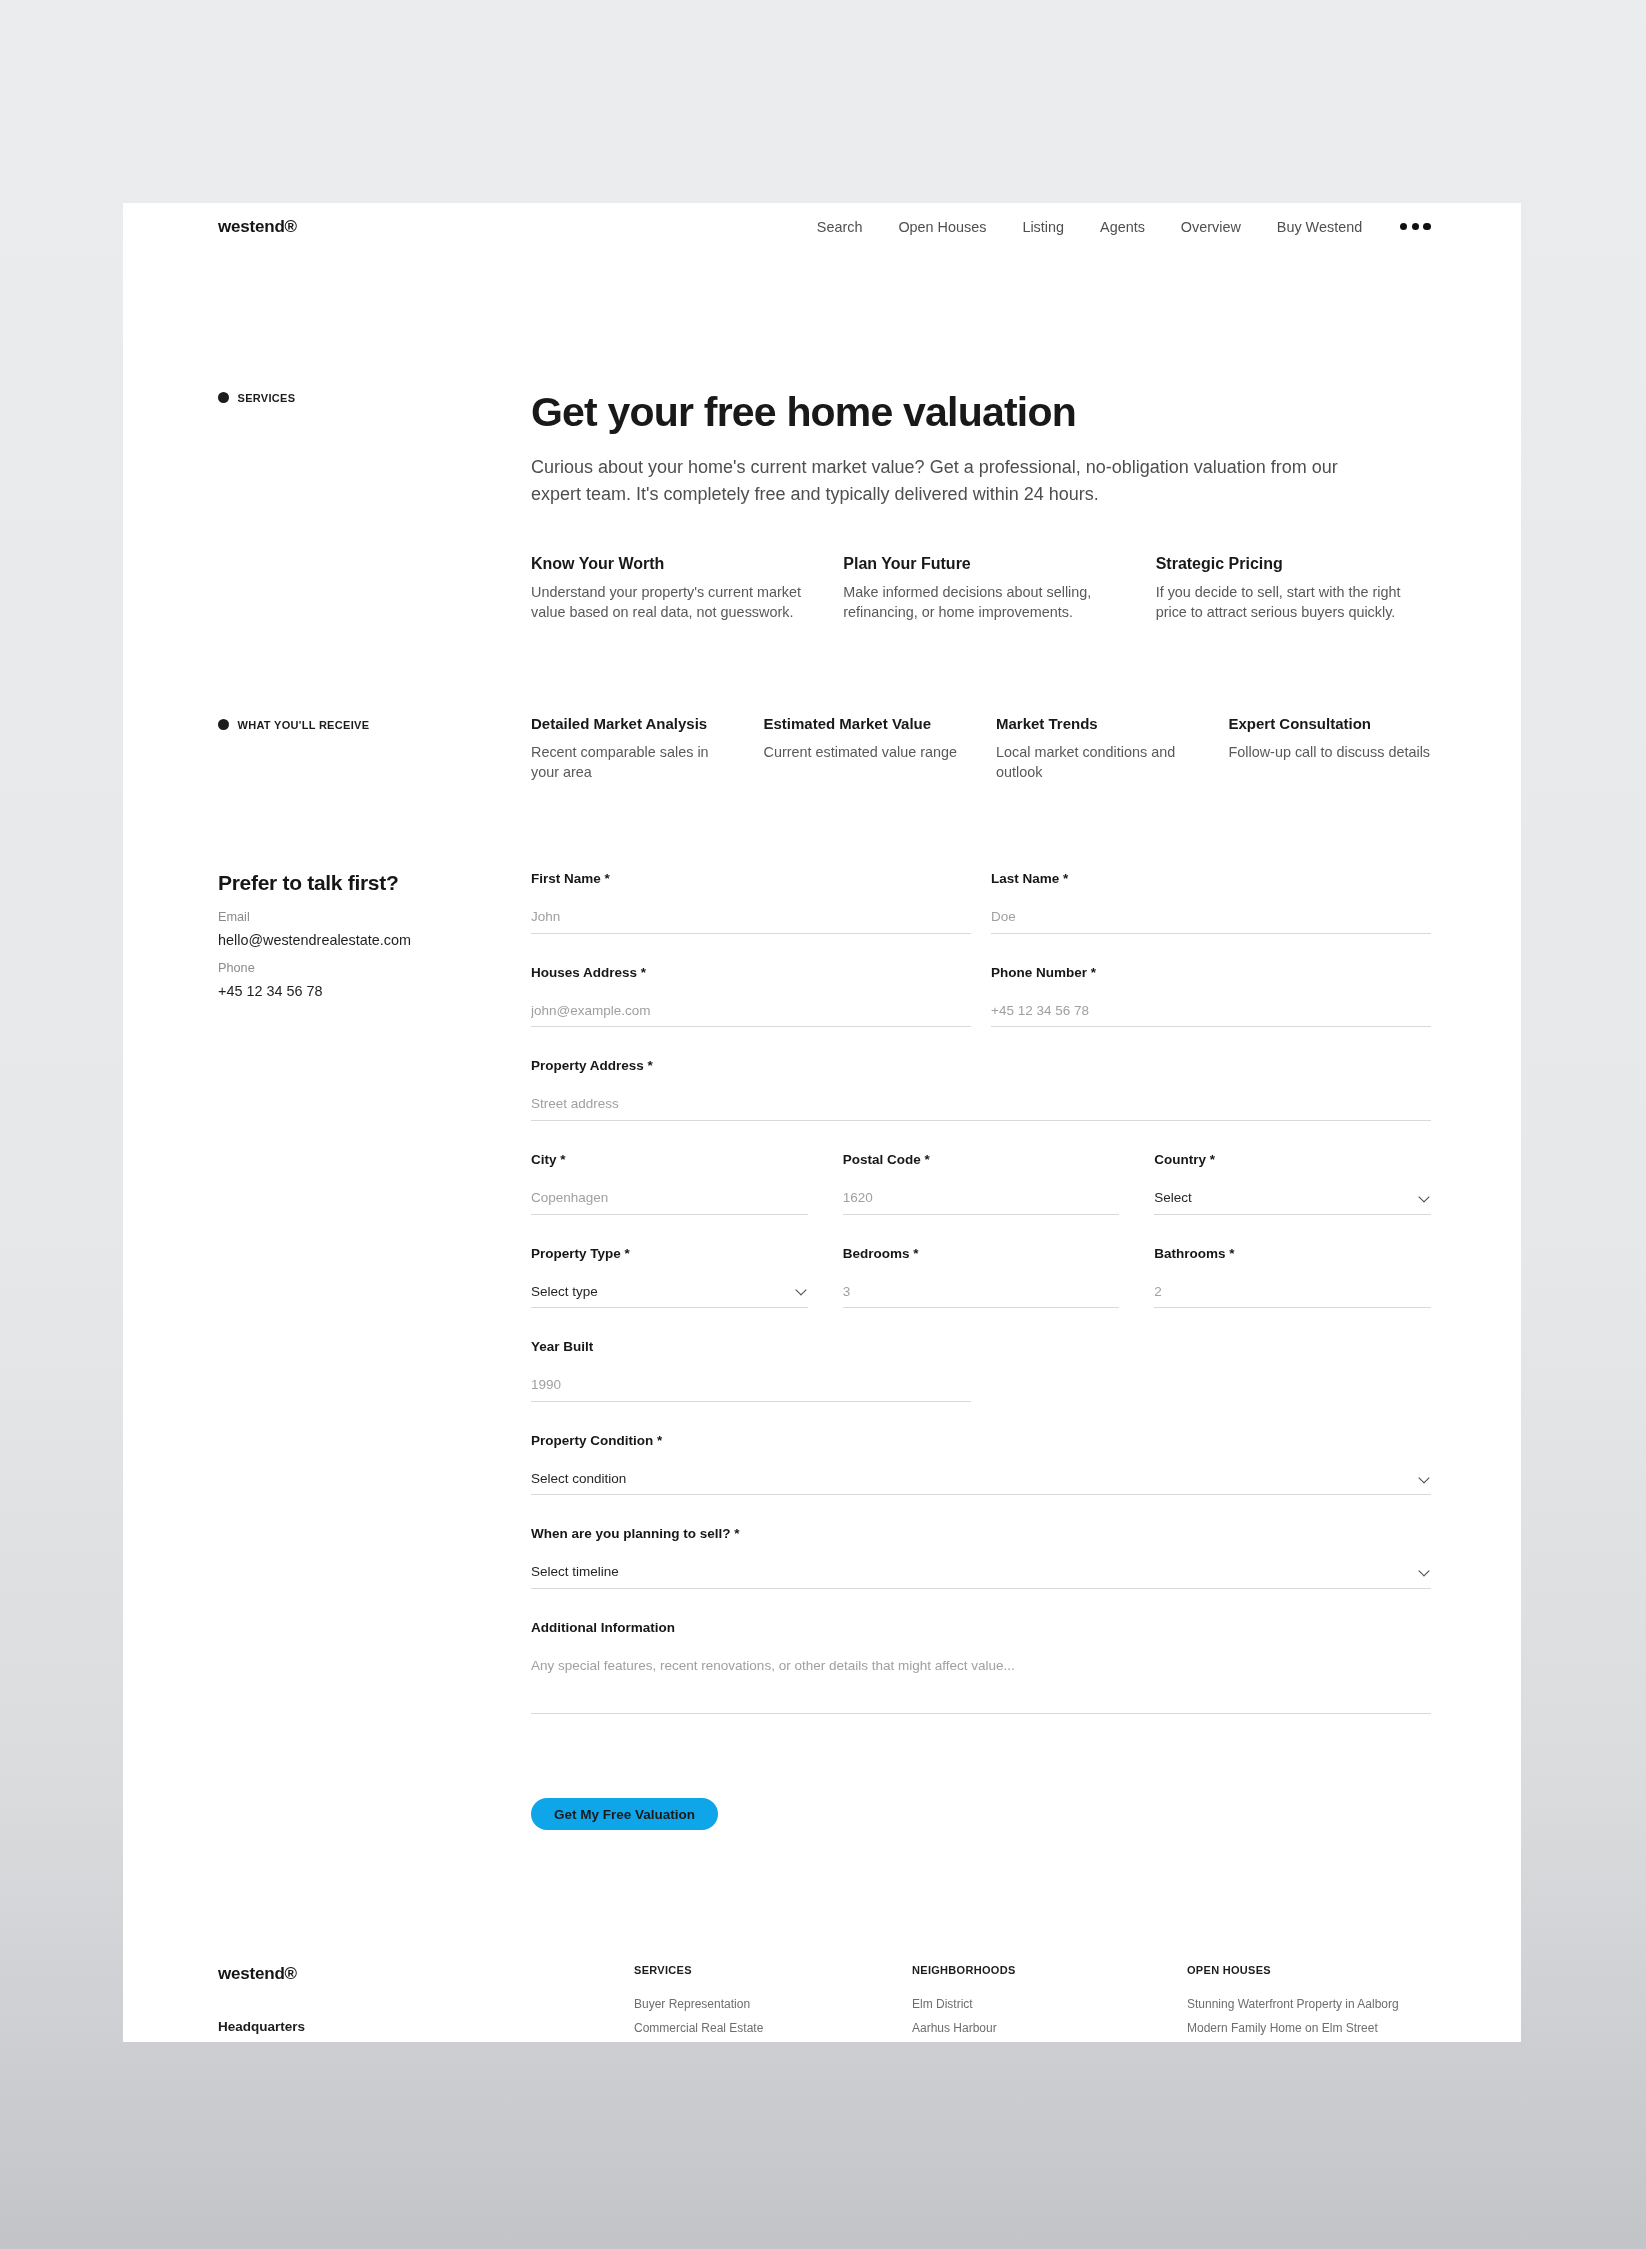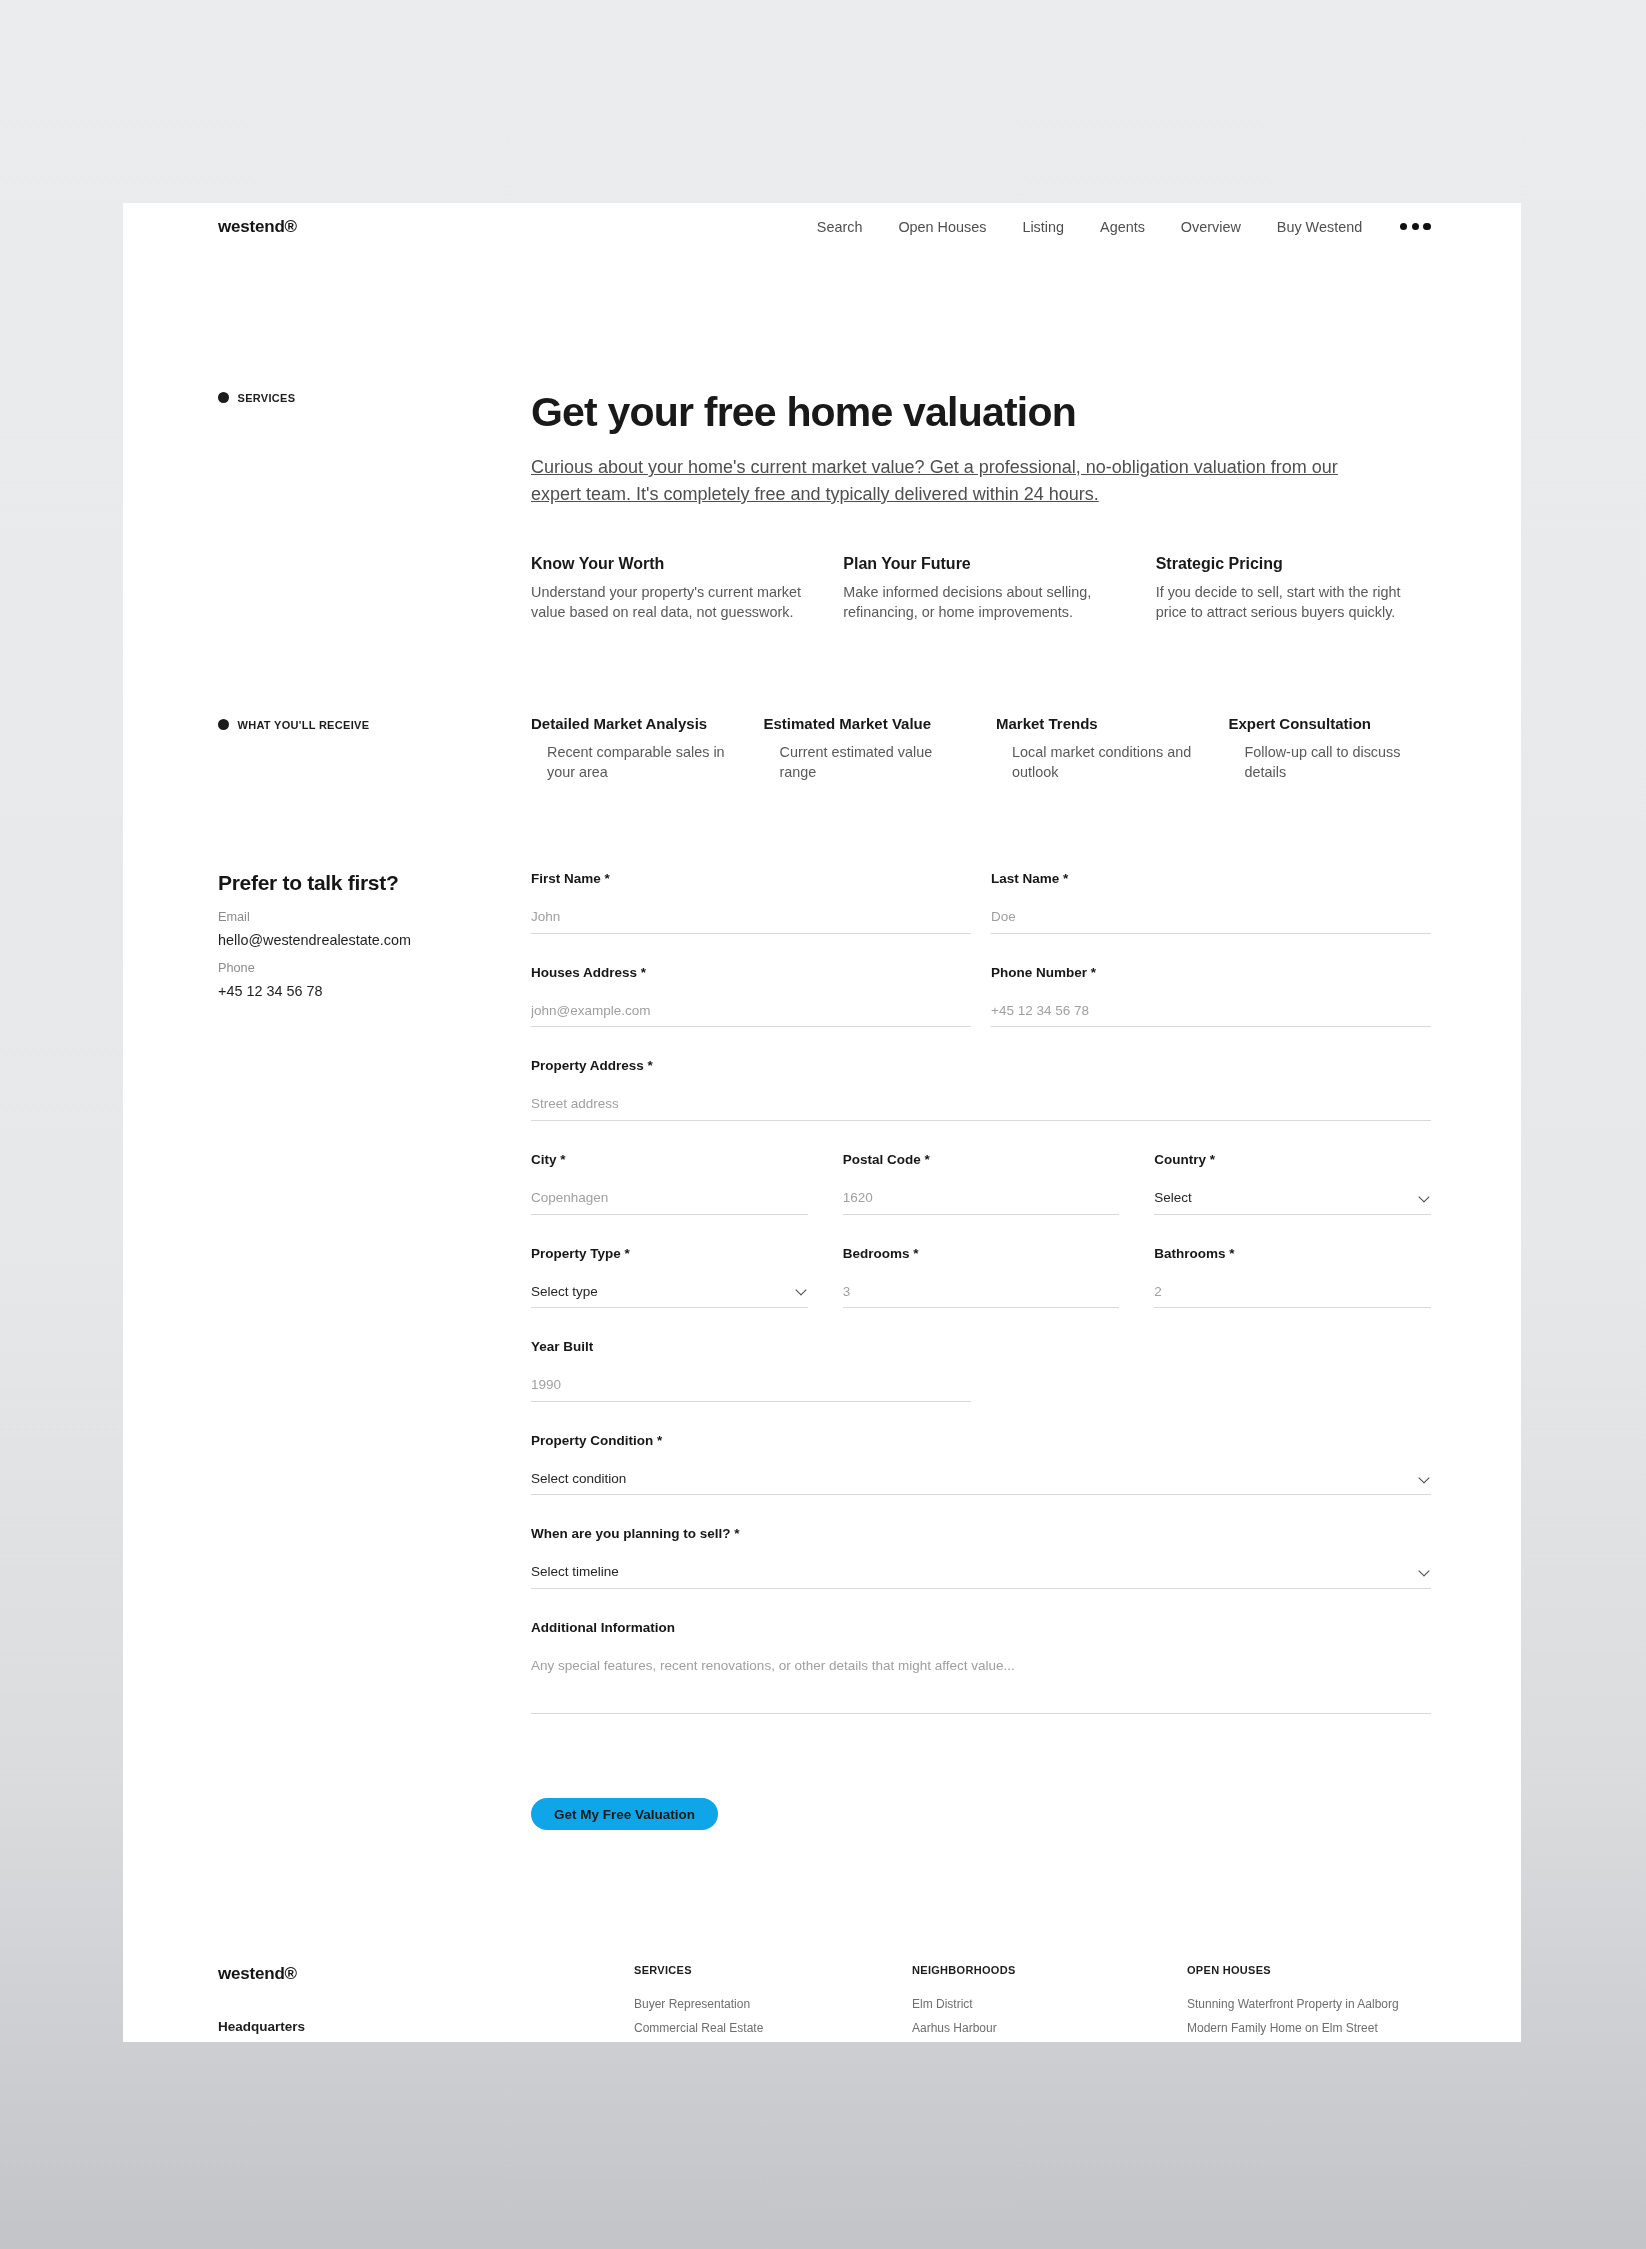--- a/index.html
+++ b/index.html
@@ -20,30 +20,30 @@
 
   
   .row2 { display:grid; grid-template-columns:313px 1fr; padding:0 90px 0 95px; align-items:start; }
   .eyebrow { display:flex; align-items:center; gap:8.5px; font-size:11px; font-weight:700;
              letter-spacing:0.3px; color:#1c1c1c; margin-top:3.4px; }
   .eyebrow .dot { width:11px; height:11px; border-radius:50%; background:#1c1c1c; flex:0 0 auto; }
 
   
   .hero { margin-top:152px; }
   .hero h1 { font-size:41px; line-height:47px; font-weight:700; letter-spacing:-0.8px; color:#191919; }
-  .subtitle { margin-top:18.6px; font-size:18px; line-height:27px; color:#4f4f4f; max-width:829px;text-decoration:underline; }
+  .subtitle { margin-top:18.6px; font-size:18px; line-height:27px; color:#4f4f4f; max-width:829px; }
   .benefits { margin-top:47px; display:grid; grid-template-columns:repeat(3,1fr); gap:37px; }
   .benefit h3 { font-size:16px; font-weight:700; color:#191919; line-height:18.6px; }
   .benefit p { margin-top:8.5px; font-size:14.4px; line-height:20px; color:#595959; }
 
   
   .receive { margin-top:93px; }
   .receive-grid { display:grid; grid-template-columns:repeat(4,1fr); gap:30px; }
   .receive-item h4 { font-size:15px; font-weight:700; color:#191919; line-height:18.6px; }
-  .receive-item p { margin-top:8.5px; font-size:14.4px; line-height:20px; color:#595959;margin-left:16px; }
+  .receive-item p { margin-top:8.5px; font-size:14.4px; line-height:20px; color:#595959; }
 
   
   .form-section { margin-top:88px; }
   .contact h2 { font-size:21px; font-weight:700; letter-spacing:-0.3px; color:#161616; line-height:25px; }
   .contact-group { margin-top:15px; }
   .contact-group + .contact-group { margin-top:12px; }
   .contact-label { font-size:12.7px; color:#8b8b8b; line-height:15px; }
   .contact-value { margin-top:6.8px; font-size:14.4px; color:#1f1f1f; line-height:17px; text-decoration:none; display:block; }
 
   .frow { display:grid; gap:20px; margin-bottom:30px; }

